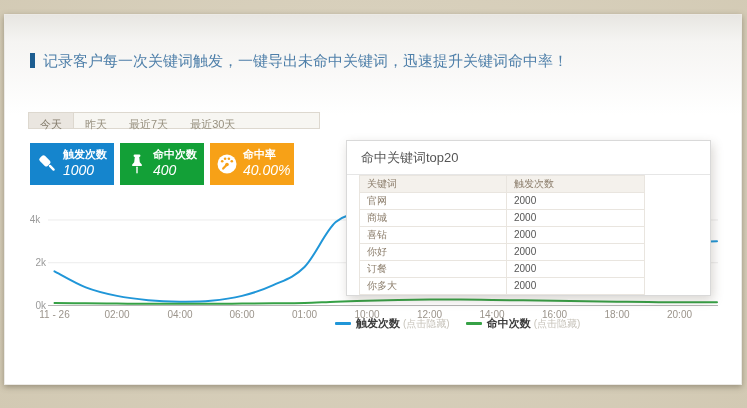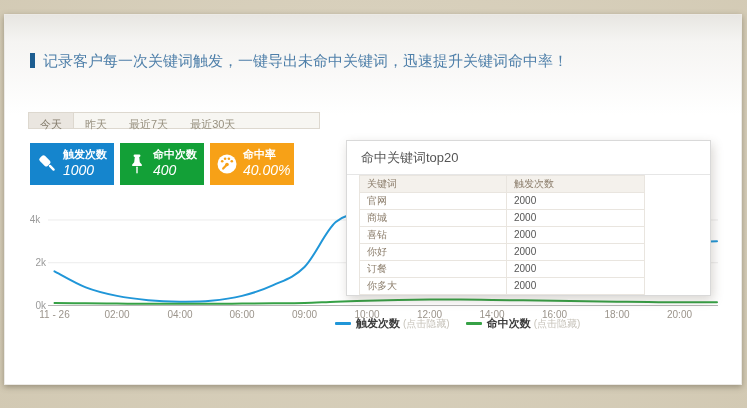--- a/index.html
+++ b/index.html
@@ -125,21 +125,21 @@
         <line x1="48" x2="718" y1="262.74" y2="262.74" stroke="#ececec" stroke-width="1"></line>
         <line x1="48" x2="718" y1="219.98000000000002" y2="219.98000000000002" stroke="#ececec" stroke-width="1"></line>
         <line x1="48" x2="718" y1="305.5" y2="305.5" stroke="#b5b5b5" stroke-width="1"></line>
         <path d="M54.5,271.29200000000003C59.708333333333336,273.96450000000004 75.33333333333333,283.2291666666667 85.75,287.327C96.16666666666667,291.4248333333333 106.58333333333333,293.74100000000004 117,295.879C127.41666666666667,298.017 137.83333333333334,299.1929 148.25,300.155C158.66666666666666,301.11709999999994 169.08333333333334,301.5447 179.5,301.6516C189.91666666666666,301.75849999999997 200.33333333333334,301.7585 210.75,300.7964C221.16666666666666,299.8343 231.58333333333334,298.48023333333333 242,295.879C252.41666666666666,293.2777666666667 262.8333333333333,289.9995 273.25,285.189C283.6666666666667,280.37850000000003 294.0833333333333,277.5278333333334 304.5,267.016C314.9166666666667,256.50416666666666 325.3333333333333,231.2045 335.75,222.118C346.1666666666667,213.0315 356.5833333333333,214.27866666666668 367,212.497C377.4166666666667,210.71533333333335 387.8333333333333,211.24983333333333 398.25,211.428C408.6666666666667,211.60616666666667 419.0833333333333,212.497 429.5,213.566C439.9166666666667,214.635 450.3333333333333,216.41666666666666 460.75,217.84199999999998C471.1666666666667,219.2673333333333 481.5833333333333,220.69266666666667 492,222.118C502.4166666666667,223.54333333333332 512.8333333333334,224.96866666666668 523.25,226.394C533.6666666666666,227.81933333333333 544.0833333333334,229.60100000000003 554.5,230.67000000000002C564.9166666666666,231.739 575.3333333333334,232.09533333333331 585.75,232.808C596.1666666666666,233.52066666666667 606.5833333333334,233.877 617,234.946C627.4166666666666,236.015 637.8333333333334,238.15299999999996 648.25,239.22199999999998C658.6666666666666,240.291 668.0416666666666,241.00366666666667 679.5,241.36C690.9583333333334,241.71633333333335 710.75,241.36 717,241.36" fill="none" stroke="#2096d8" stroke-width="2" stroke-linecap="round"></path>
         <path d="M54.5,302.9344C59.708333333333336,303.0056666666667 75.33333333333333,303.2551 85.75,303.362C96.16666666666667,303.4689 106.58333333333333,303.50453333333337 117,303.5758C127.41666666666667,303.64706666666666 137.83333333333334,303.75396666666666 148.25,303.7896C158.66666666666666,303.82523333333336 169.08333333333334,303.7896 179.5,303.7896C189.91666666666666,303.7896 200.33333333333334,303.82523333333336 210.75,303.7896C221.16666666666666,303.75396666666666 231.58333333333334,303.64706666666666 242,303.5758C252.41666666666666,303.50453333333337 262.8333333333333,303.4689 273.25,303.362C283.6666666666667,303.2551 294.0833333333333,303.2194666666667 304.5,302.9344C314.9166666666667,302.6493333333333 325.3333333333333,302.0079333333333 335.75,301.6516C346.1666666666667,301.29526666666663 356.5833333333333,301.08146666666664 367,300.7964C377.4166666666667,300.51133333333337 387.8333333333333,300.155 398.25,299.9412C408.6666666666667,299.7274 419.0833333333333,299.58486666666664 429.5,299.5136C439.9166666666667,299.44233333333335 450.3333333333333,299.44233333333335 460.75,299.5136C471.1666666666667,299.58486666666664 481.5833333333333,299.79866666666663 492,299.9412C502.4166666666667,300.0837333333333 512.8333333333334,300.2262666666667 523.25,300.3688C533.6666666666666,300.51133333333337 544.0833333333334,300.65386666666666 554.5,300.7964C564.9166666666666,300.93893333333335 575.3333333333334,301.08146666666664 585.75,301.224C596.1666666666666,301.36653333333334 606.5833333333334,301.5090666666666 617,301.6516C627.4166666666666,301.7941333333333 637.8333333333334,301.9723 648.25,302.0792C658.6666666666666,302.1861 668.0416666666666,302.25736666666666 679.5,302.293C690.9583333333334,302.32863333333336 710.75,302.293 717,302.293" fill="none" stroke="#36a146" stroke-width="2" stroke-linecap="round"></path>
       </svg>
   <span class="xlab" style="left: 54.5px;">11 - 26</span>
       <span class="xlab" style="left: 117px;">02:00</span>
       <span class="xlab" style="left: 180px;">04:00</span>
       <span class="xlab" style="left: 242px;">06:00</span>
-      <span class="xlab" style="left: 304.5px;">09:00</span>
+      <span class="xlab" style="left: 304.5px;">01:00</span>
       <span class="xlab" style="left: 367px;">10:00</span>
       <span class="xlab" style="left: 429.5px;">12:00</span>
       <span class="xlab" style="left: 492px;">14:00</span>
       <span class="xlab" style="left: 554.5px;">16:00</span>
       <span class="xlab" style="left: 617px;">18:00</span>
       <span class="xlab" style="left: 679.5px;">20:00</span>
       <span class="ylab" style="top: 299.5px;">0k</span>
       <span class="ylab" style="top: 256.74px;">2k</span>
       <span class="ylab" style="top: 213.98px; text-align: center;">4k</span>
     </div>

